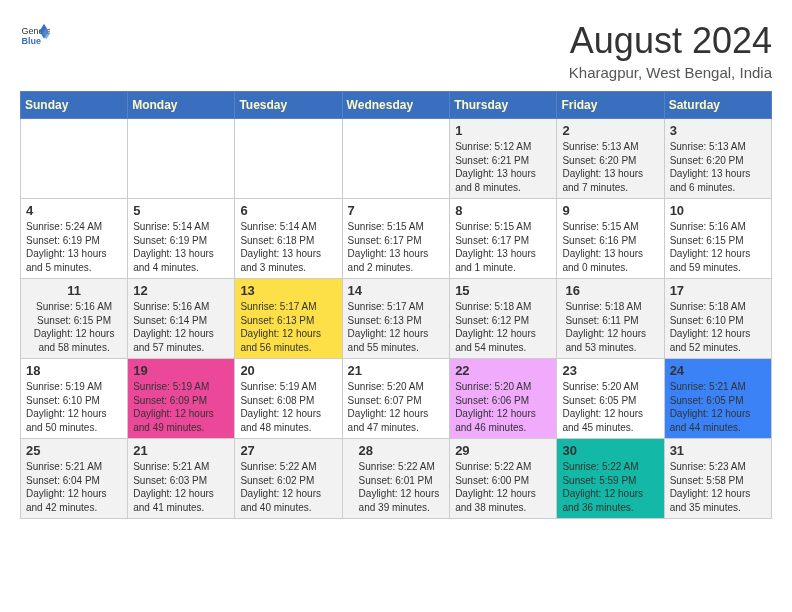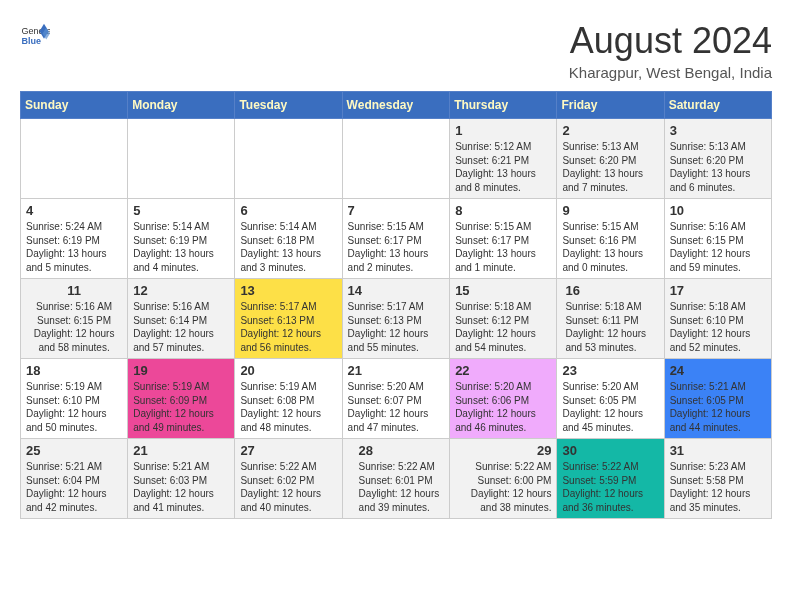--- a/index.html
+++ b/index.html
@@ -300,21 +300,21 @@
 Daylight: 12 hours
 and 40 minutes.</div>
         </td>
         <td style="background: rgb(242, 242, 242); padding-left: 16px;">
           <span class="day-num">28</span>
           <div class="day-info">Sunrise: 5:22 AM
 Sunset: 6:01 PM
 Daylight: 12 hours
 and 39 minutes.</div>
         </td>
-        <td style="background: rgb(242, 242, 242); text-align: right;">
+        <td style="background: rgb(242, 242, 242);">
           <span class="day-num">29</span>
           <div class="day-info">Sunrise: 5:22 AM
 Sunset: 6:00 PM
 Daylight: 12 hours
 and 38 minutes.</div>
         </td>
         <td style="background: #14b8a6;">
           <span class="day-num">30</span>
           <div class="day-info">Sunrise: 5:22 AM
 Sunset: 5:59 PM

